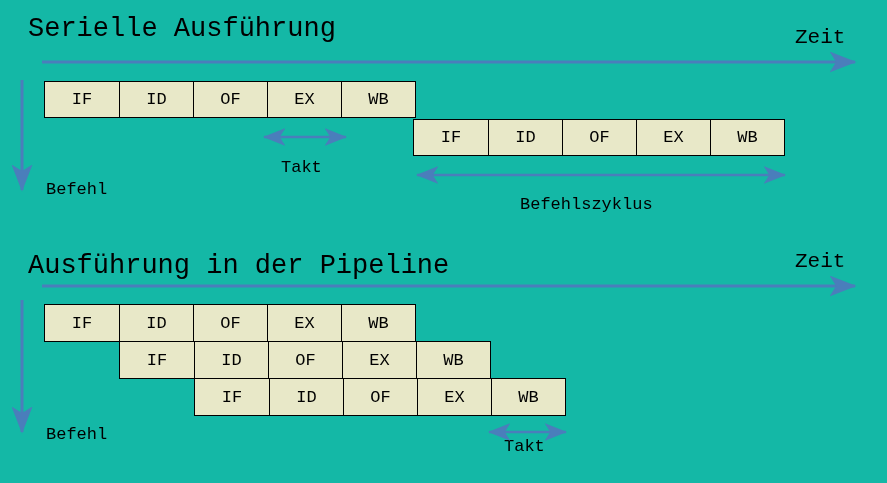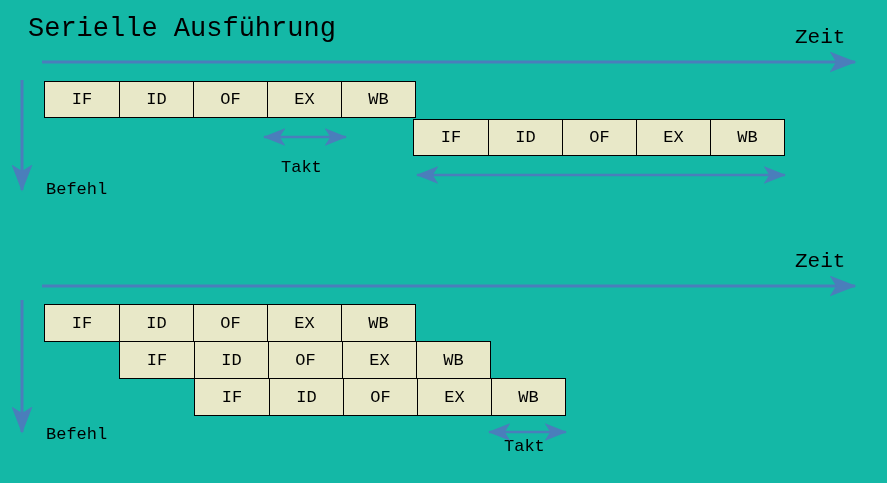--- a/index.html
+++ b/index.html
@@ -78,37 +78,39 @@
 <div id="canvas">
 
   <div class="section-title" style="left:28px; top:16px;">Serielle Ausführung</div>
 
   <div class="axis-label" style="left:795px; top:27px;">Zeit</div>
 
   <div class="small-label" style="left:46px; top:181px;">Befehl</div>
 
   <div class="small-label" style="left:281px; top:159px;">Takt</div>
 
+  <div class="small-label" style="left:520px; top:196px;">Befehlszyklus</div>
 
   <div class="stage-row" style="left:44px; top:81px; height:37px;">
     <div class="stage-box" style="width:76px;">IF</div>
     <div class="stage-box" style="width:75px;">ID</div>
     <div class="stage-box" style="width:75px;">OF</div>
     <div class="stage-box" style="width:75px;">EX</div>
     <div class="stage-box" style="width:75px;">WB</div>
   </div>
 
   <div class="stage-row" style="left:413px; top:119px; height:37px;">
     <div class="stage-box" style="width:76px;">IF</div>
     <div class="stage-box" style="width:75px;">ID</div>
     <div class="stage-box" style="width:75px;">OF</div>
     <div class="stage-box" style="width:75px;">EX</div>
     <div class="stage-box" style="width:75px;">WB</div>
   </div>
 
+  <div class="section-title" style="left:28px; top:253px;">Ausführung in der Pipeline</div>
 
   <div class="axis-label" style="left:795px; top:251px;">Zeit</div>
 
   <div class="small-label" style="left:46px; top:426px;">Befehl</div>
 
   <div class="small-label" style="left:504px; top:438px;">Takt</div>
 
   <div class="stage-row" style="left:44px; top:304px; height:38px;">
     <div class="stage-box" style="width:76px;">IF</div>
     <div class="stage-box" style="width:75px;">ID</div>

